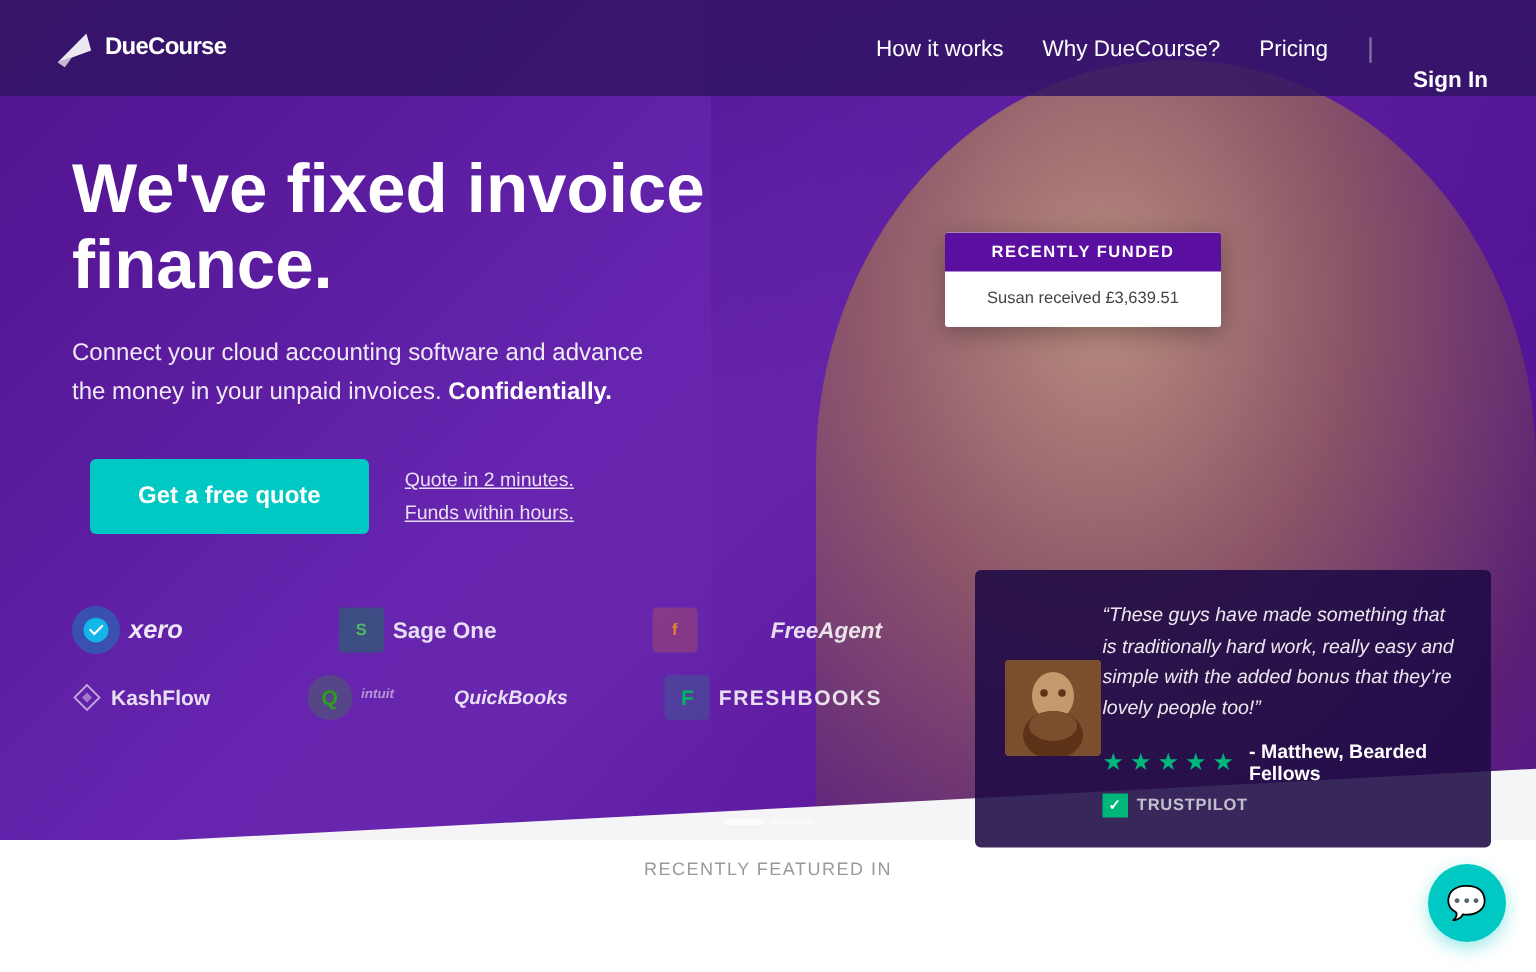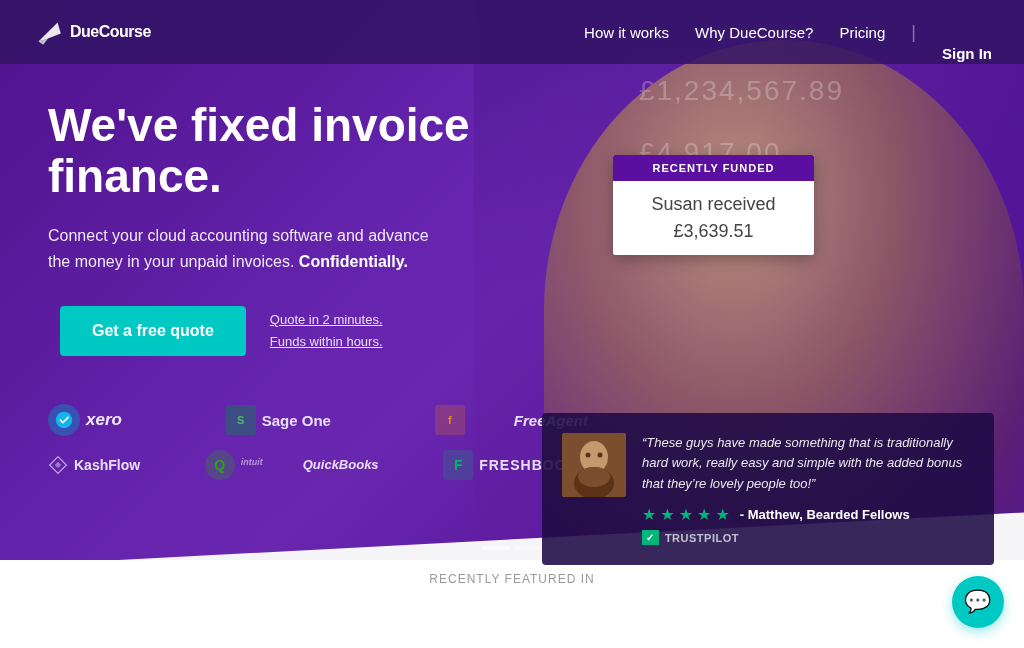--- a/index.html
+++ b/index.html
@@ -102,42 +102,42 @@
       letter-spacing: 2px;
       z-index: 3;
       line-height: 2.2;
     }
 
     
     .funded-badge {
       position: absolute;
       top: 155px;
       right: 210px;
-      width: 201px;
+      width: 184px;
       background: #fff;
       border-radius: 2px;
       overflow: hidden;
       z-index: 8;
       box-shadow: 0 4px 16px rgba(0,0,0,0.3);
     }
     .funded-badge-header {
       background: #5a0fa0;
       color: #fff;
       text-align: center;
       padding: 7px 12px;
       font-size: 11px;
       font-weight: 700;
       letter-spacing: 1px;
       text-transform: uppercase;
     }
     .funded-badge-body {
       padding: 10px 12px;
       text-align: center;
       color: #444;
-      font-size: 18px;
+      font-size: 11px;
       line-height: 1.5;
     }
 
     
     .hero-content {
       position: absolute;
       top: 100px;
       left: 48px;
       z-index: 5;
       max-width: 540px;
@@ -219,28 +219,28 @@
       font-size: 12px;
       color: #fff;
       font-weight: 700;
     }
 
     
     .testimonial {
       position: absolute;
       bottom: 55px;
       right: 30px;
-      width: 452px;
+      width: 344px;
       background: rgba(30, 10, 70, 0.88);
       border-radius: 4px;
       padding: 20px;
       z-index: 8;
       display: flex;
-      gap: 16px;
-      align-items: flex-start;
+      gap: 1px;
+      align-items: center;
     }
     .testimonial-avatar {
       width: 64px;
       height: 64px;
       min-width: 64px;
       border-radius: 3px;
       background: linear-gradient(135deg, #8B6914 0%, #c49a6c 50%, #8B4513 100%);
       overflow: hidden;
     }
     .testimonial-content { flex: 1; }
@@ -373,25 +373,20 @@
     <a>Why DueCourse?</a>
     <a>Pricing</a>
     <span class="nav-divider">|</span>
     <a class="nav-signin">Sign In</a>
   </div>
 </nav>
 
 <section class="hero">
   <div class="bg-overlay"></div>
 
-  <div class="screen-numbers">
-    <div>£1,234,567.89</div>
-    <div>£4,917.00</div>
-    <div>£2,089.44</div>
-  </div>
 
   <div class="person-img">
     <div class="person-silhouette"></div>
   </div>
 
   <div class="funded-badge">
     <div class="funded-badge-header">RECENTLY FUNDED</div>
     <div class="funded-badge-body">Susan received £3,639.51</div>
   </div>
 

